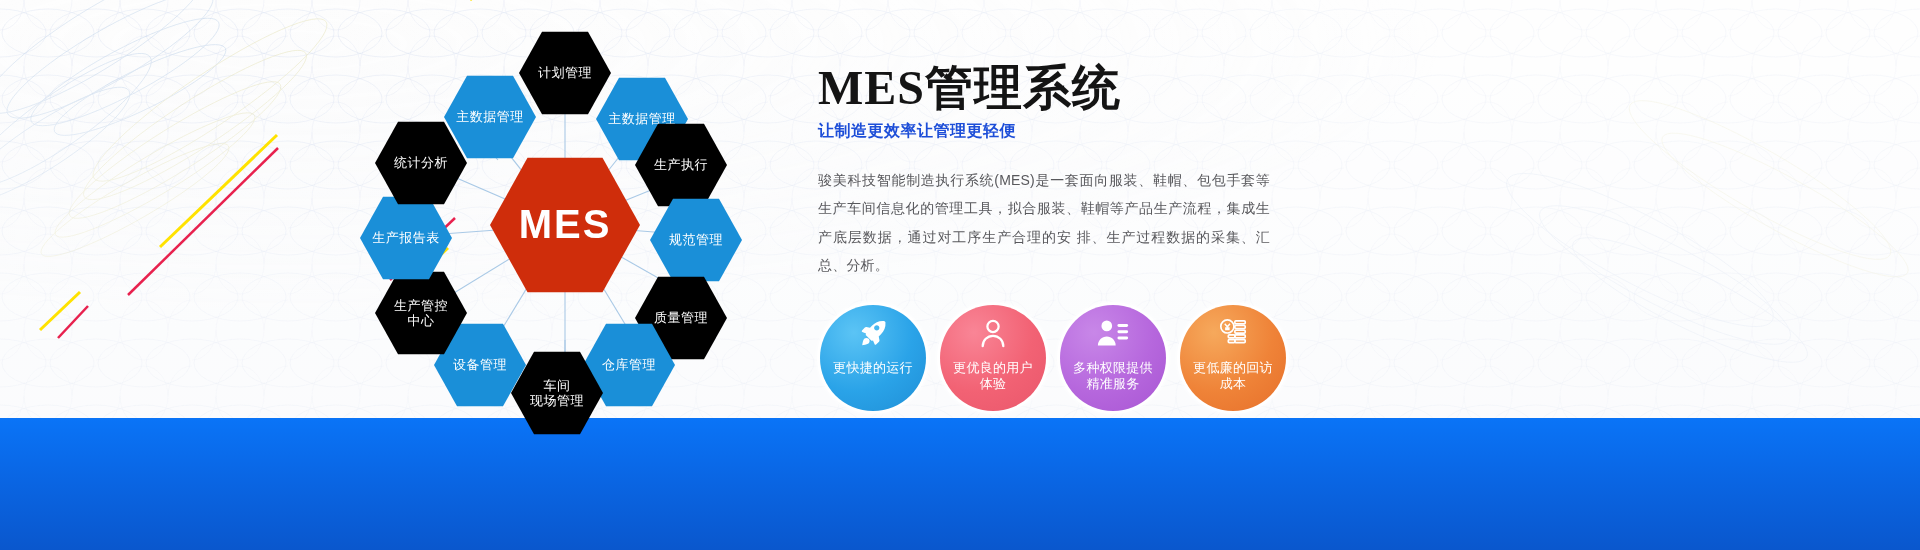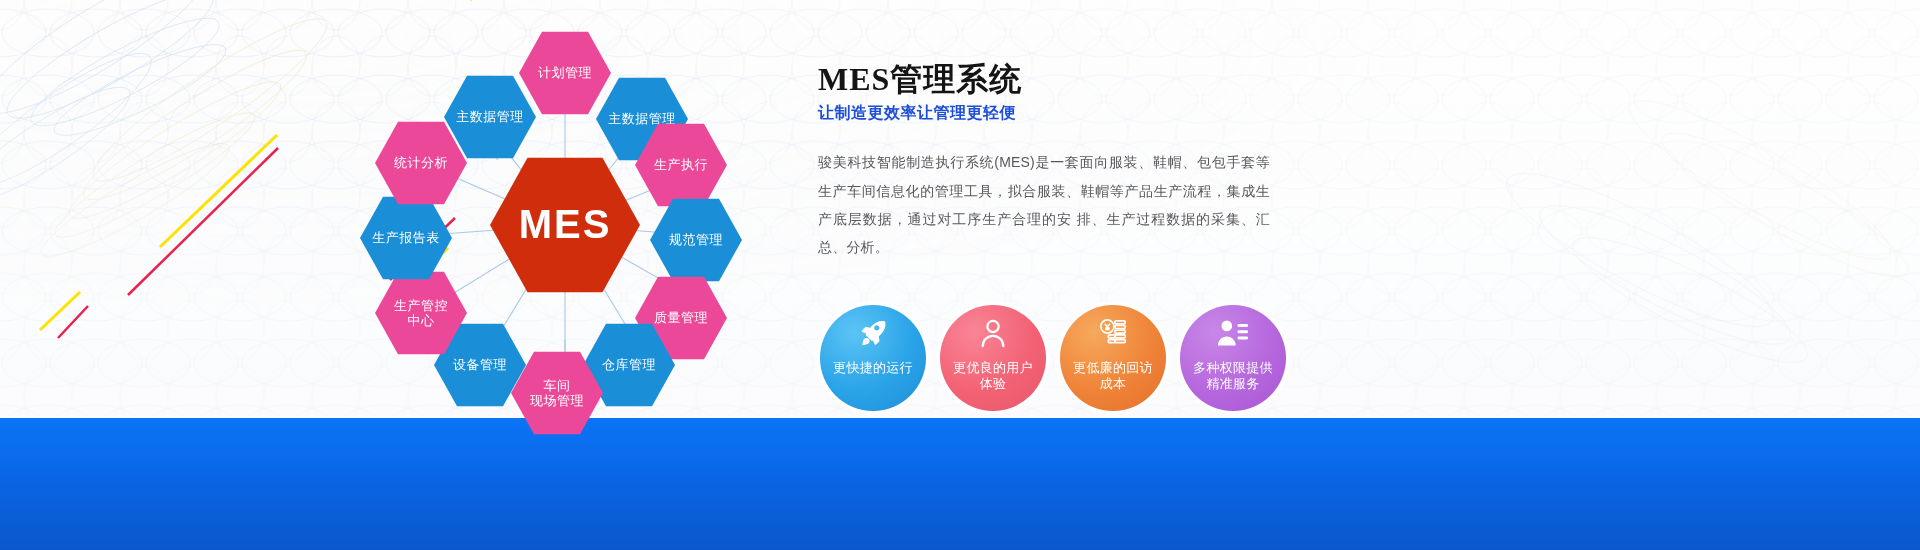--- a/index.html
+++ b/index.html
@@ -32,29 +32,29 @@
     clip-path:polygon(25% 2%,75% 2%,100% 50%,75% 98%,25% 98%,0% 50%);
     -webkit-clip-path:polygon(25% 2%,75% 2%,100% 50%,75% 98%,25% 98%,0% 50%);
     letter-spacing:.5px;
   }
   .hex span { display:block; padding:0 4px; }
   .hex.small { width:92px; height:86px; font-size:13px; }
   .hex.center {
     width:150px; height:140px; font-size:40px; font-weight:bold;
     letter-spacing:2px;
   }
-  .c-green { background:#ec4899; }
+  .c-green { background:#000000; }
   .c-blue  { background:#1a8fd8; }
   .c-red   { background:#cf2d0b; }
 
   
   #right { position:absolute; left:818px; top:62px; width:500px; }
   #title {
     font-family:"Liberation Serif","DejaVu Serif",serif;
-    font-weight:bold; font-size:32px; color:#141414; letter-spacing:1px;
+    font-weight:bold; font-size:48px; color:#141414; letter-spacing:1px;
     line-height:1.1;
   }
   #subtitle {
     font-size:16px; color:#1d4ed8; margin-top:6px; letter-spacing:.5px;
   }
   #paragraph {
     margin-top:24px; width:452px;
     font-size:14px; color:#58585c; line-height:2.03; text-align:justify;
     letter-spacing:.2px;
   }
@@ -261,51 +261,51 @@
           <circle cx="16" cy="9" r="6"></circle>
           <path d="M5 30c0-6.1 4.9-11 11-11s11 4.9 11 11" stroke-linecap="round"></path>
         </svg>
       </div>
       <div class="blabel">
         <em style="font-style:normal;display:block">更优良的用户</em>
         <em style="font-style:normal;display:block">体验</em>
       </div>
     </div>
 
+    <div class="badge b4">
+      <div class="bicon">
+        <svg width="32" height="30" viewBox="0 0 36 32" fill="#fff">
+          <circle cx="11" cy="8" r="6"></circle>
+          <path d="M1 30c0-5.5 4.5-10 10-10s10 4.5 10 10z"></path>
+          <rect x="23" y="6" width="12" height="3.2" rx="1.6"></rect>
+          <rect x="23" y="13" width="12" height="3.2" rx="1.6"></rect>
+          <rect x="23" y="20" width="12" height="3.2" rx="1.6"></rect>
+        </svg>
+      </div>
+      <div class="blabel">
+        <em style="font-style:normal;display:block">多种权限提供</em>
+        <em style="font-style:normal;display:block">精准服务</em>
+      </div>
+    </div>
+
     <div class="badge b3">
       <div class="bicon">
         <svg width="30" height="30" viewBox="0 0 32 32" fill="none" stroke="#fff" stroke-width="1.8">
           <circle cx="10" cy="9" r="7" fill="none"></circle>
           <path d="M7.2 6.2 10 9.4l2.8-3.2M10 9.4V13M7.6 10.6h4.8M7.6 12.2h4.8" stroke-width="1.5"></path>
           <rect x="18" y="3" width="11" height="3.2" rx="1"></rect>
           <rect x="18" y="8" width="11" height="3.2" rx="1"></rect>
           <rect x="18" y="13" width="11" height="3.2" rx="1"></rect>
           <rect x="18" y="18" width="11" height="3.2" rx="1"></rect>
           <rect x="18" y="23" width="11" height="3.2" rx="1"></rect>
           <rect x="11" y="18" width="7" height="3.2" rx="1"></rect>
           <rect x="11" y="23" width="7" height="3.2" rx="1"></rect>
         </svg>
       </div>
       <div class="blabel">
         <em style="font-style:normal;display:block">更低廉的回访</em>
         <em style="font-style:normal;display:block">成本</em>
       </div>
     </div>
 
-    <div class="badge b4">
-      <div class="bicon">
-        <svg width="32" height="30" viewBox="0 0 36 32" fill="#fff">
-          <circle cx="11" cy="8" r="6"></circle>
-          <path d="M1 30c0-5.5 4.5-10 10-10s10 4.5 10 10z"></path>
-          <rect x="23" y="6" width="12" height="3.2" rx="1.6"></rect>
-          <rect x="23" y="13" width="12" height="3.2" rx="1.6"></rect>
-          <rect x="23" y="20" width="12" height="3.2" rx="1.6"></rect>
-        </svg>
-      </div>
-      <div class="blabel">
-        <em style="font-style:normal;display:block">多种权限提供</em>
-        <em style="font-style:normal;display:block">精准服务</em>
-      </div>
-    </div>
-
   </div>
 
 </div>
 
 </body></html>

